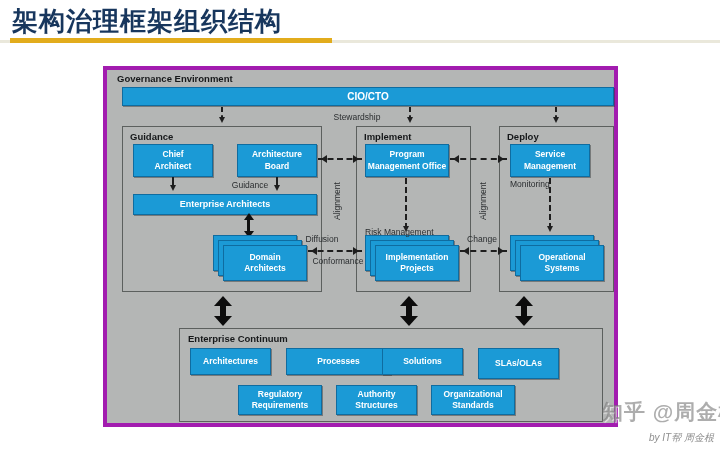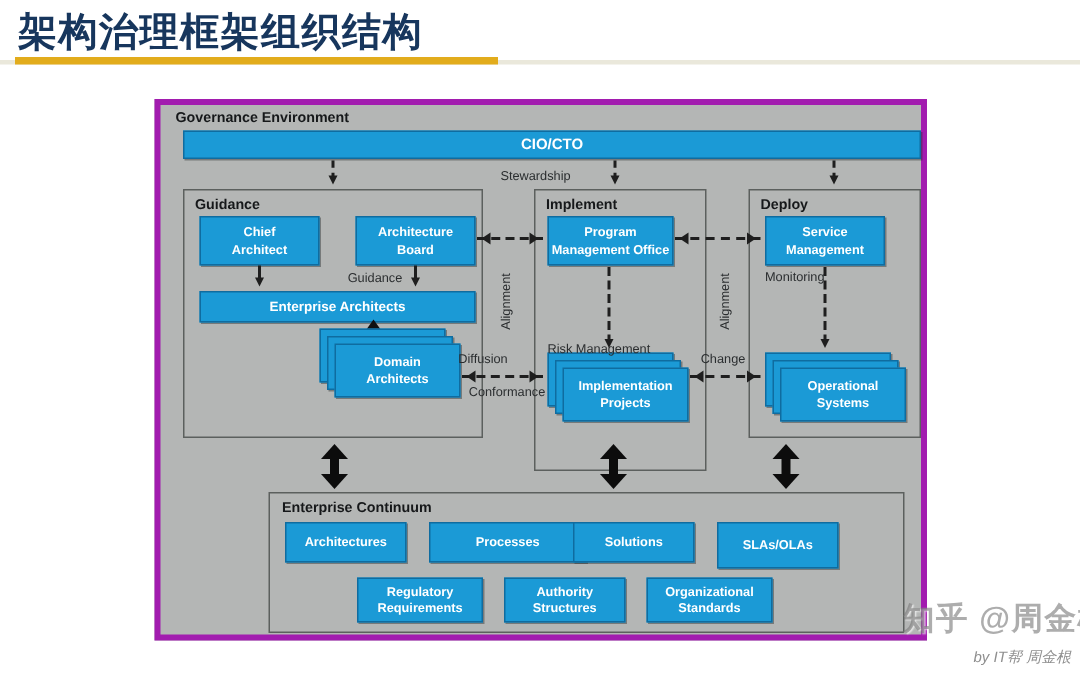--- a/index.html
+++ b/index.html
@@ -78,29 +78,29 @@
       <div class="boxlbl" style="left:7px;top:4px;">Guidance</div>
       <div class="bluebox" style="left:10px;top:17px;width:80px;height:33px;">Chief
 Architect</div>
       <div class="bluebox" style="left:114px;top:17px;width:80px;height:33px;">Architecture
 Board</div>
       <div class="dv" style="left:49px;top:50px;height:11px;"></div>
       <div class="dv" style="left:153px;top:50px;height:11px;"></div>
       <div class="lbl" style="left:92px;top:53px;width:70px;text-align:center;">Guidance</div>
       <div class="bluebox" style="left:10px;top:67px;width:184px;height:21px;font-size:9px;">Enterprise Architects</div>
       <div class="sv" style="left:124px;top:92px;height:13px;"></div>
-      <div class="stack" style="left:90px;top:92px;width:94px;height:34px;">
+      <div class="stack" style="left:90px;top:108px;width:94px;height:34px;">
         <div class="bluebox layer" style="left:0;top:0;"></div>
         <div class="bluebox layer" style="left:5px;top:5px;"></div>
         <div class="bluebox layer" style="left:10px;top:10px;">Domain
 Architects</div>
       </div>
     </div>
 
-    <div class="colbox" style="left:249px;top:56px;width:115px;height:188px;">
+    <div class="colbox" style="left:249px;top:56px;width:115px;height:166px;">
       <div class="boxlbl" style="left:7px;top:4px;">Implement</div>
       <div class="bluebox" style="left:8px;top:17px;width:84px;height:33px;">Program
 Management Office</div>
       <div class="dv" style="left:48px;top:51px;height:51px;"></div>
       <div class="lbl" style="left:8px;top:52px;width:90px;z-index:2;margin-top:48px;">Risk Management</div>
       <div class="stack" style="left:8px;top:108px;width:94px;height:46px;">
         <div class="bluebox layer" style="left:0;top:0;"></div>
         <div class="bluebox layer" style="left:5px;top:5px;"></div>
         <div class="bluebox layer" style="left:10px;top:10px;">Implementation
 Projects</div>

